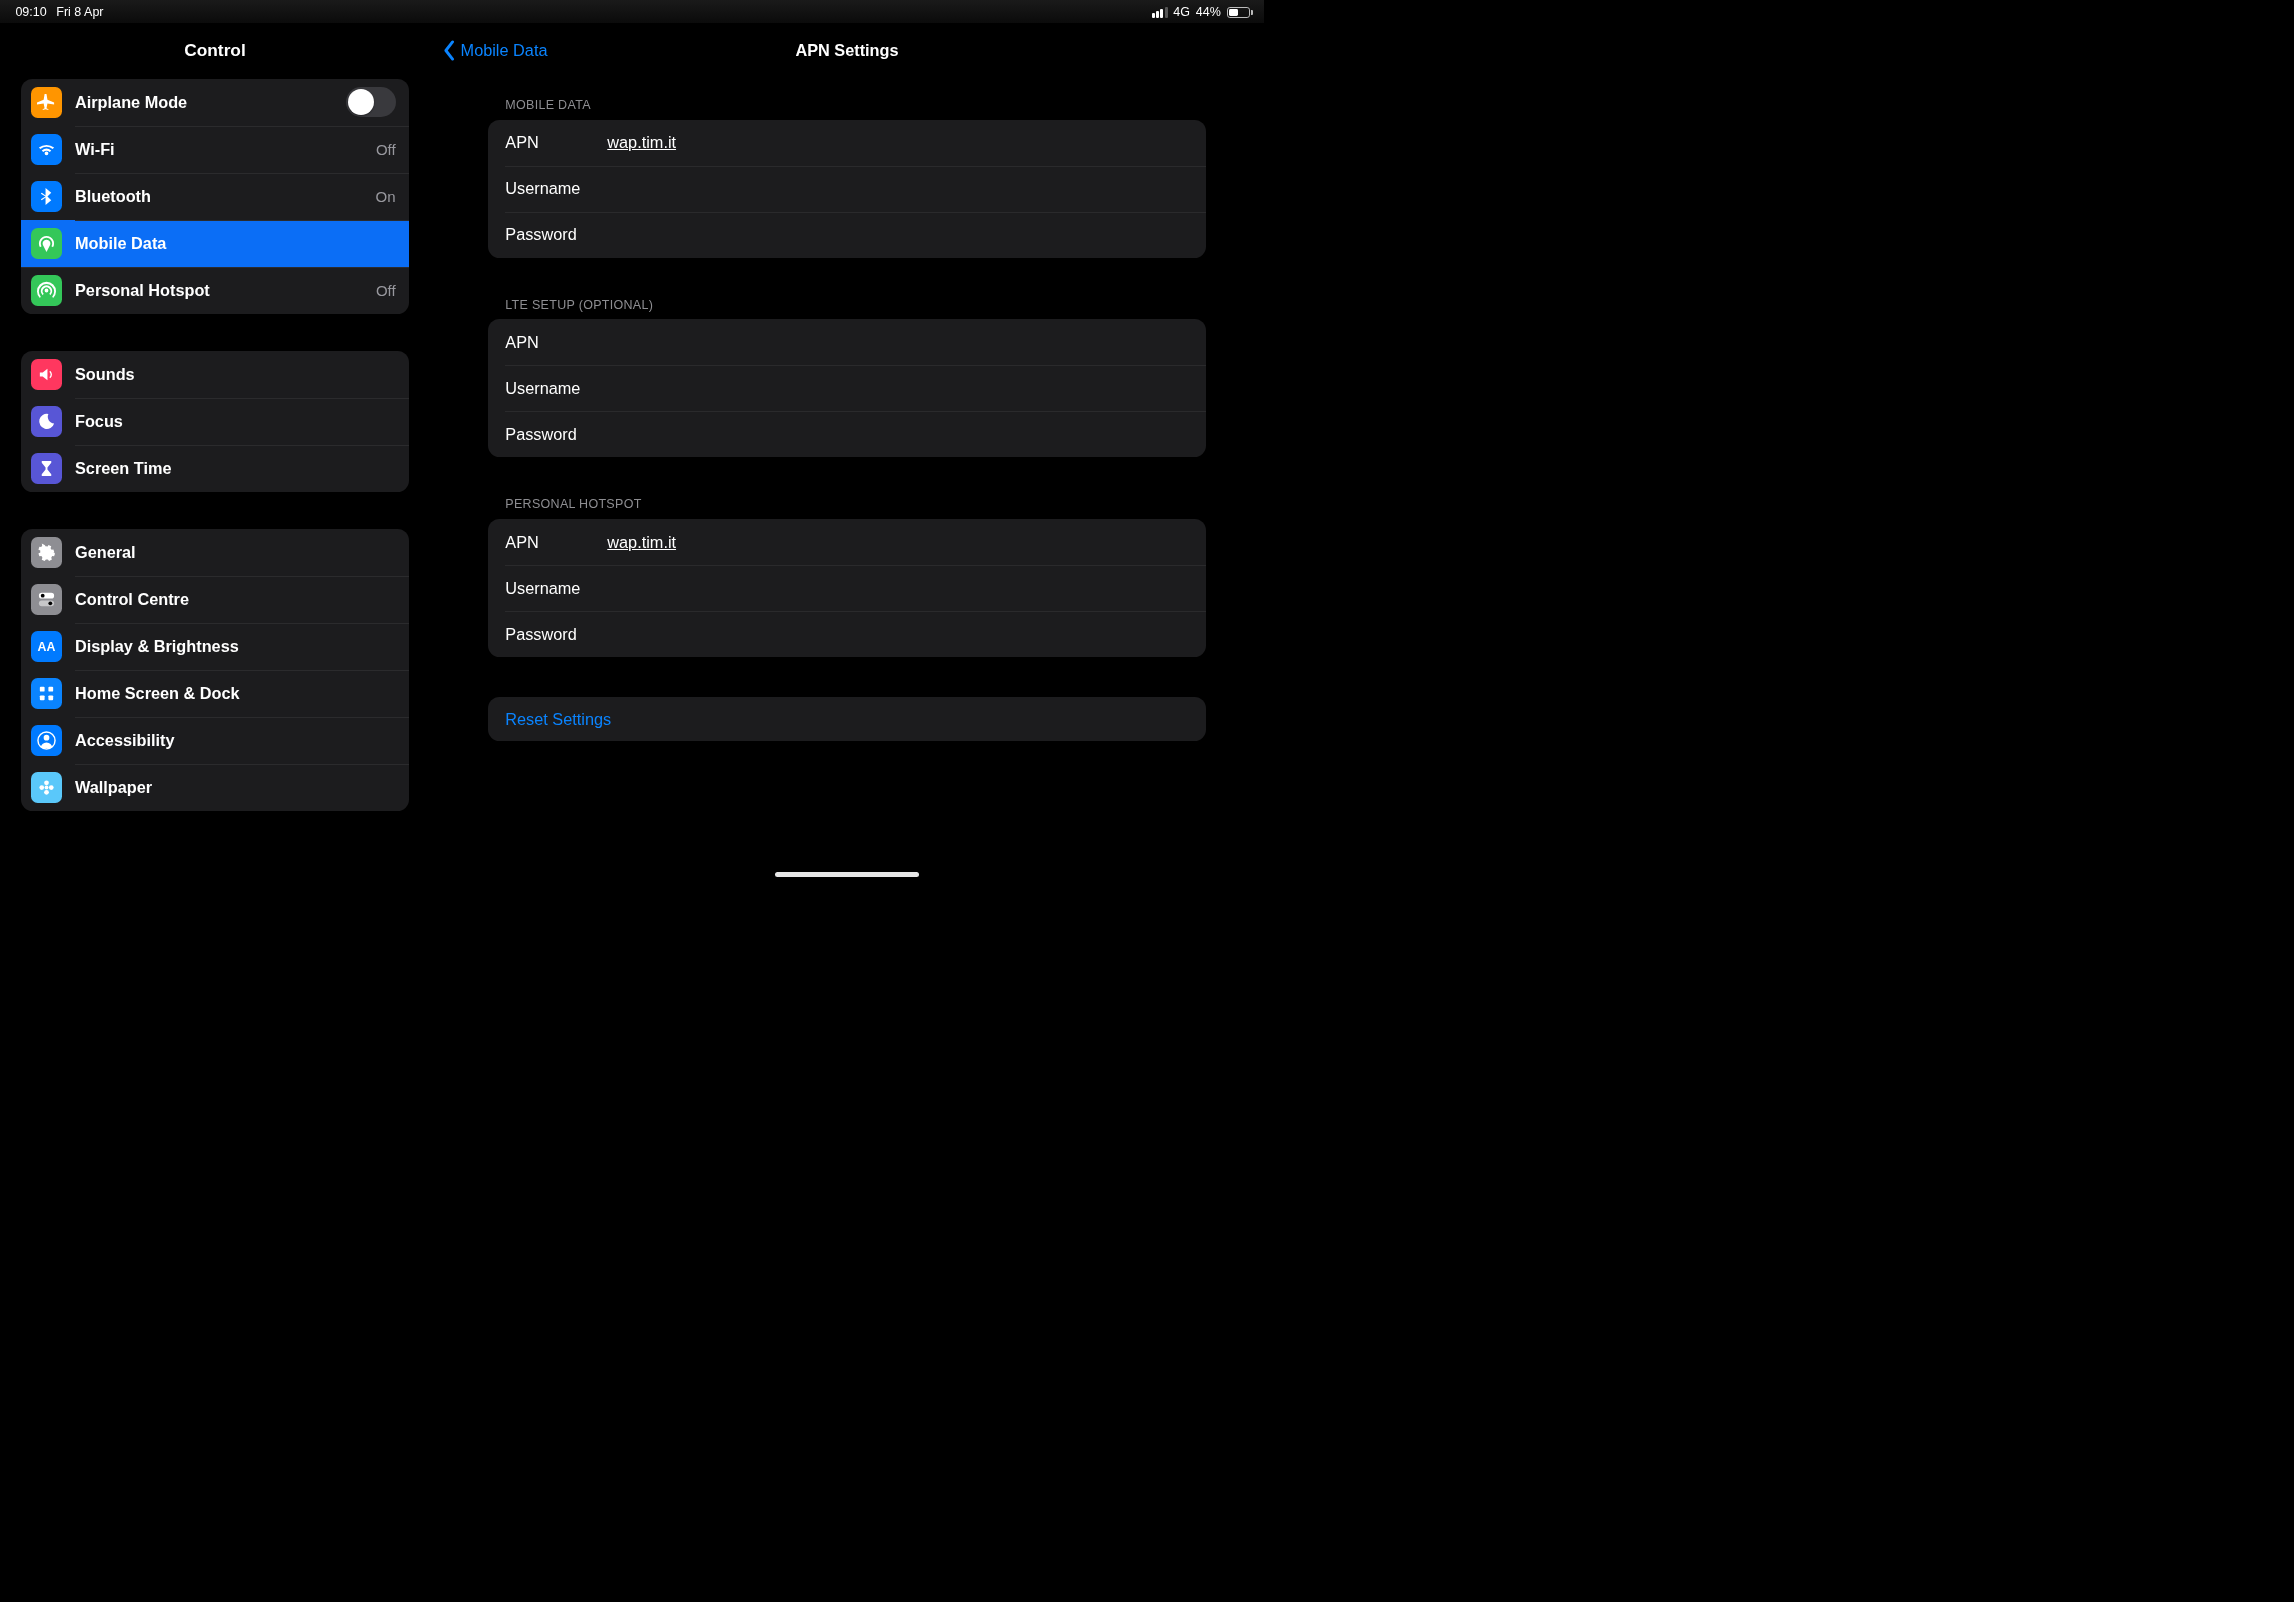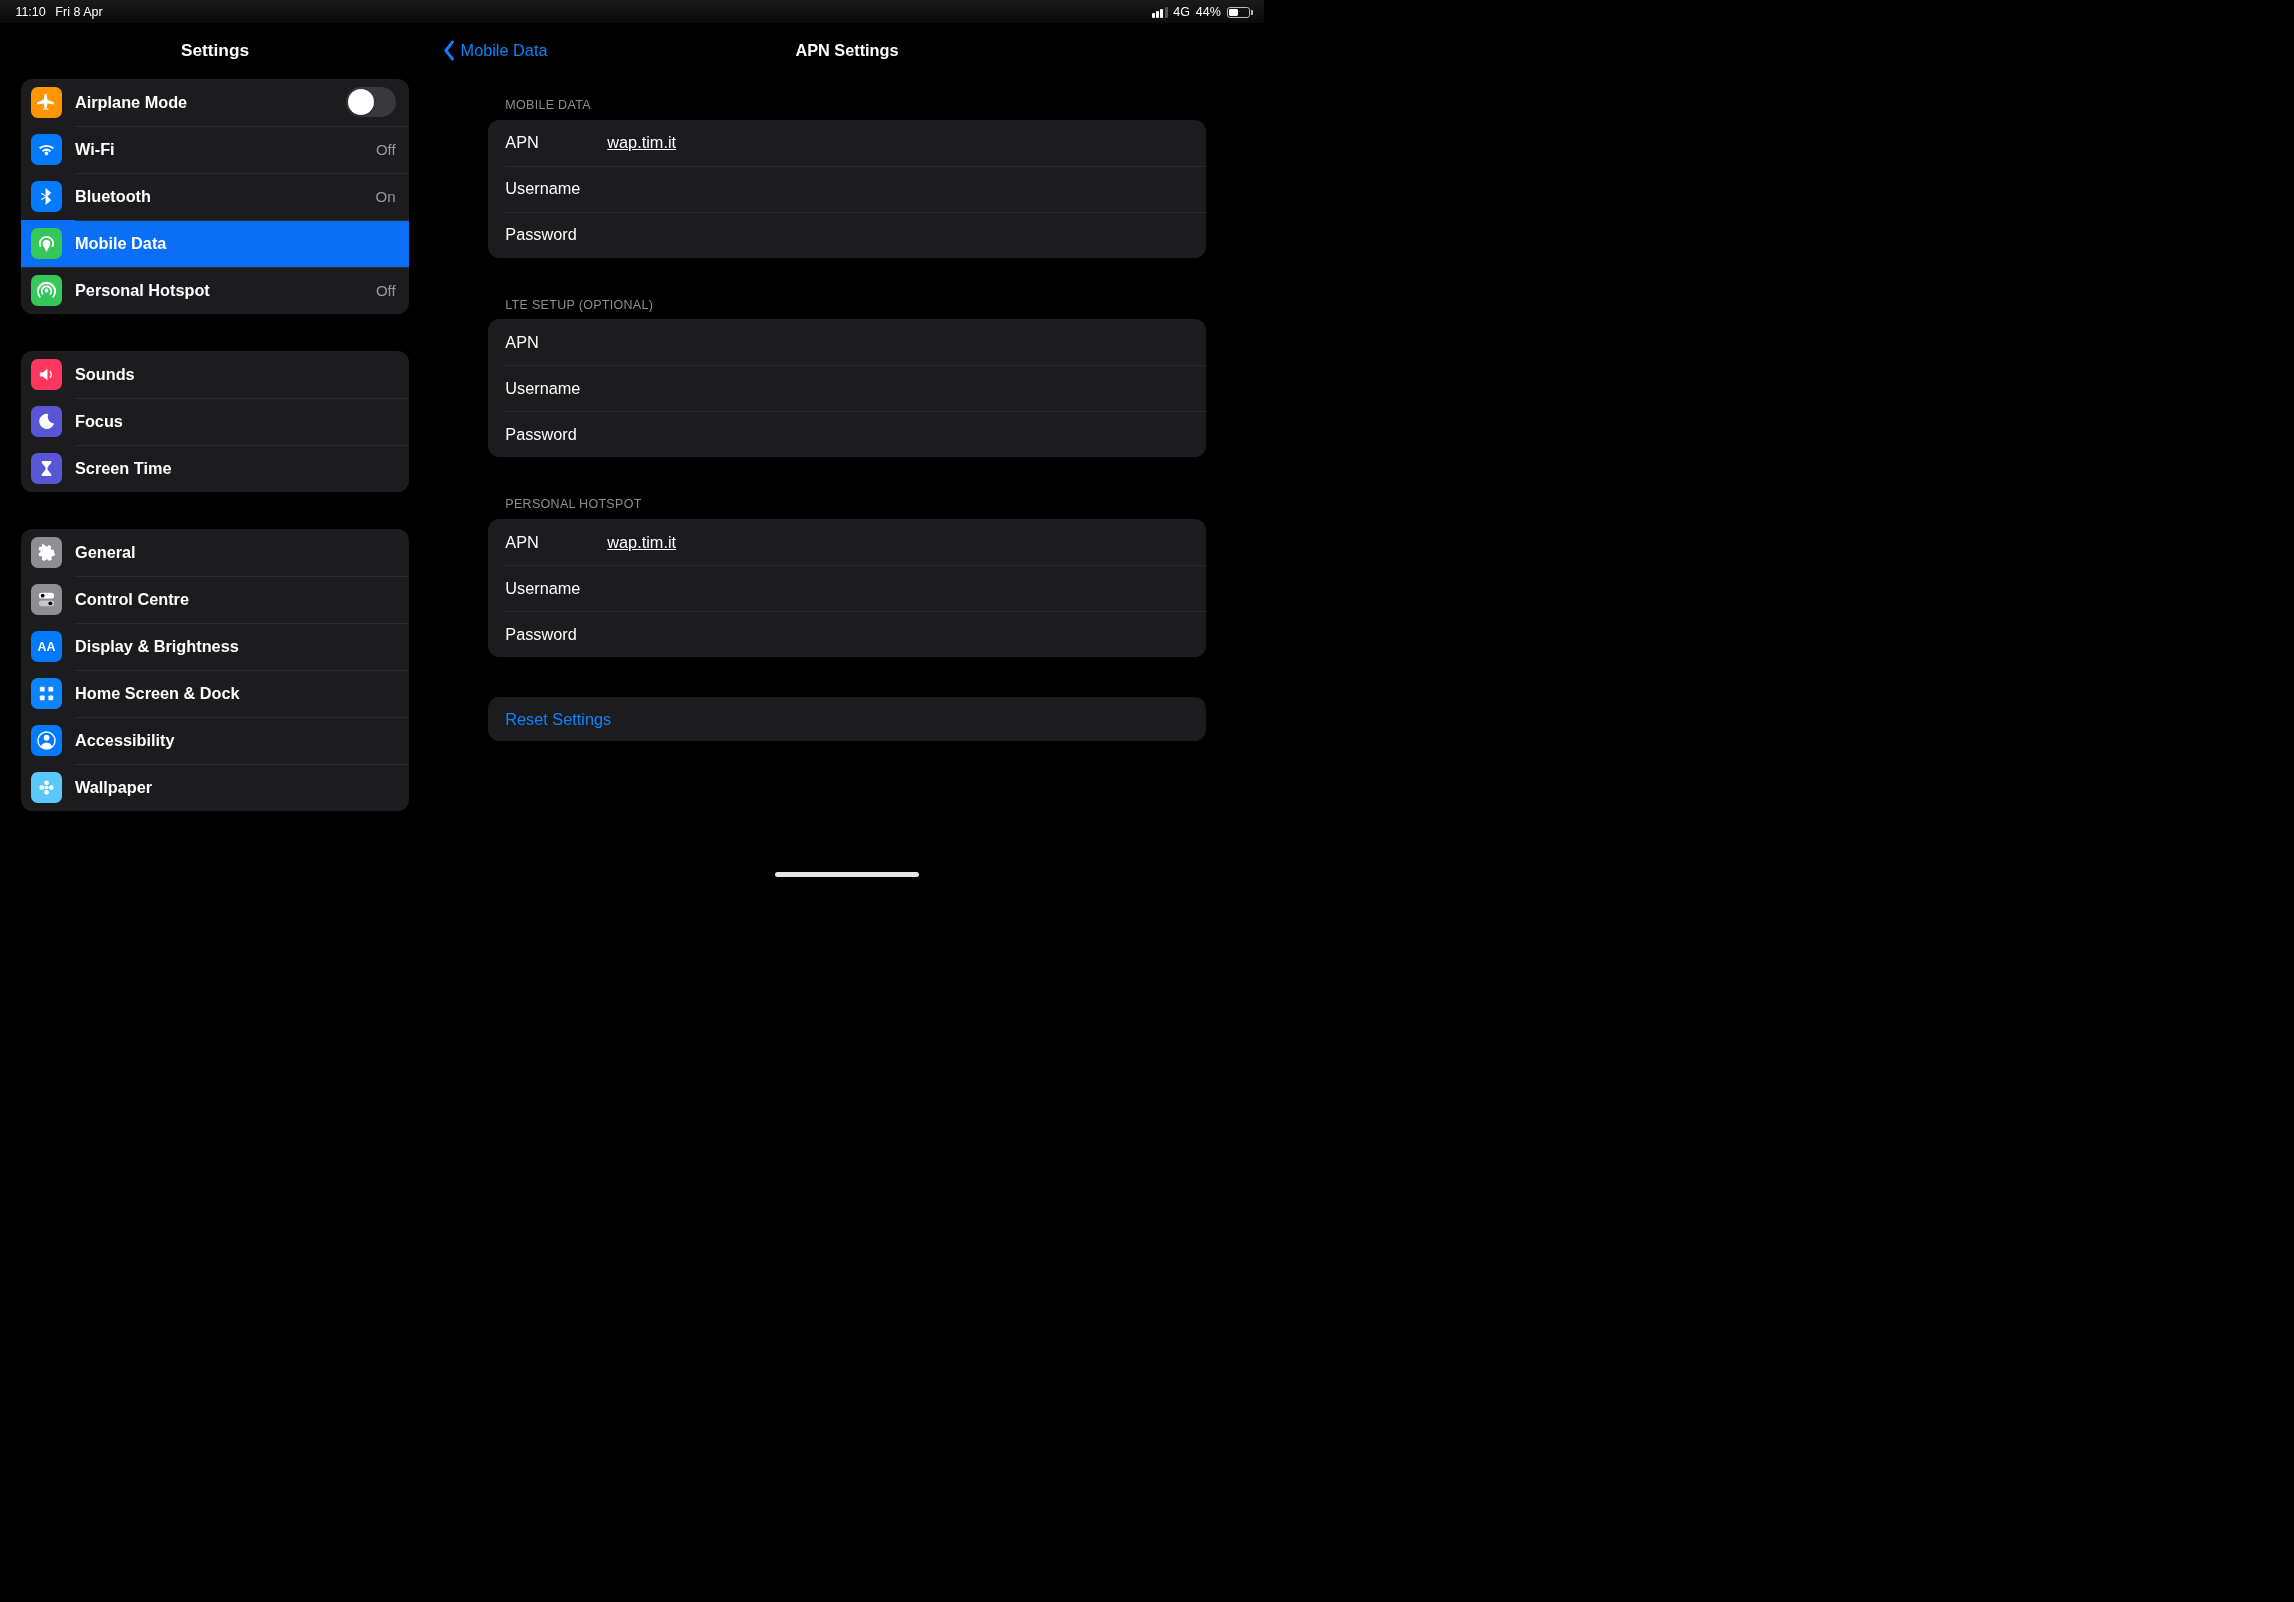--- a/index.html
+++ b/index.html
@@ -87,21 +87,21 @@
   
   .c-orange{background:#ff9500;} .c-blue{background:#007aff;} .c-green{background:#34c759;}
   .c-red{background:#ff3b30;} .c-pink{background:#ff375f;} .c-indigo{background:#5856d6;}
   .c-gray{background:#8e8e93;} .c-bluel{background:#0a84ff;} .c-teal{background:#5ac8fa;}
 </style>
 </head>
 <body>
 
 <div class="status-bar">
   <div class="status-left">
-    <span>11:10</span>
+    <span>09:10</span>
     <span>Fri 8 Apr</span>
   </div>
   <div class="status-right">
     <span class="bars">
         <span></span>
         <span></span>
         <span></span>
         <span></span>
       </span>
     <span>4G</span>
@@ -111,21 +111,21 @@
           <span class="battery-fill"></span>
         </span>
         <span class="battery-tip"></span>
     </span>
   </div>
 </div>
 
 <div class="split">
 
   <div class="sidebar">
-    <div class="sidebar-title">Settings</div>
+    <div class="sidebar-title">Control</div>
     <div class="groups" id="groups">
         <div class="group">
           <div class="row">
             <div class="icon-box c-orange">
               <svg viewBox="0 0 20 20">
                 <use href="#i-airplane"></use>
               </svg>
             </div>
             <div class="row-label">Airplane Mode</div>
             <div class="toggle">

